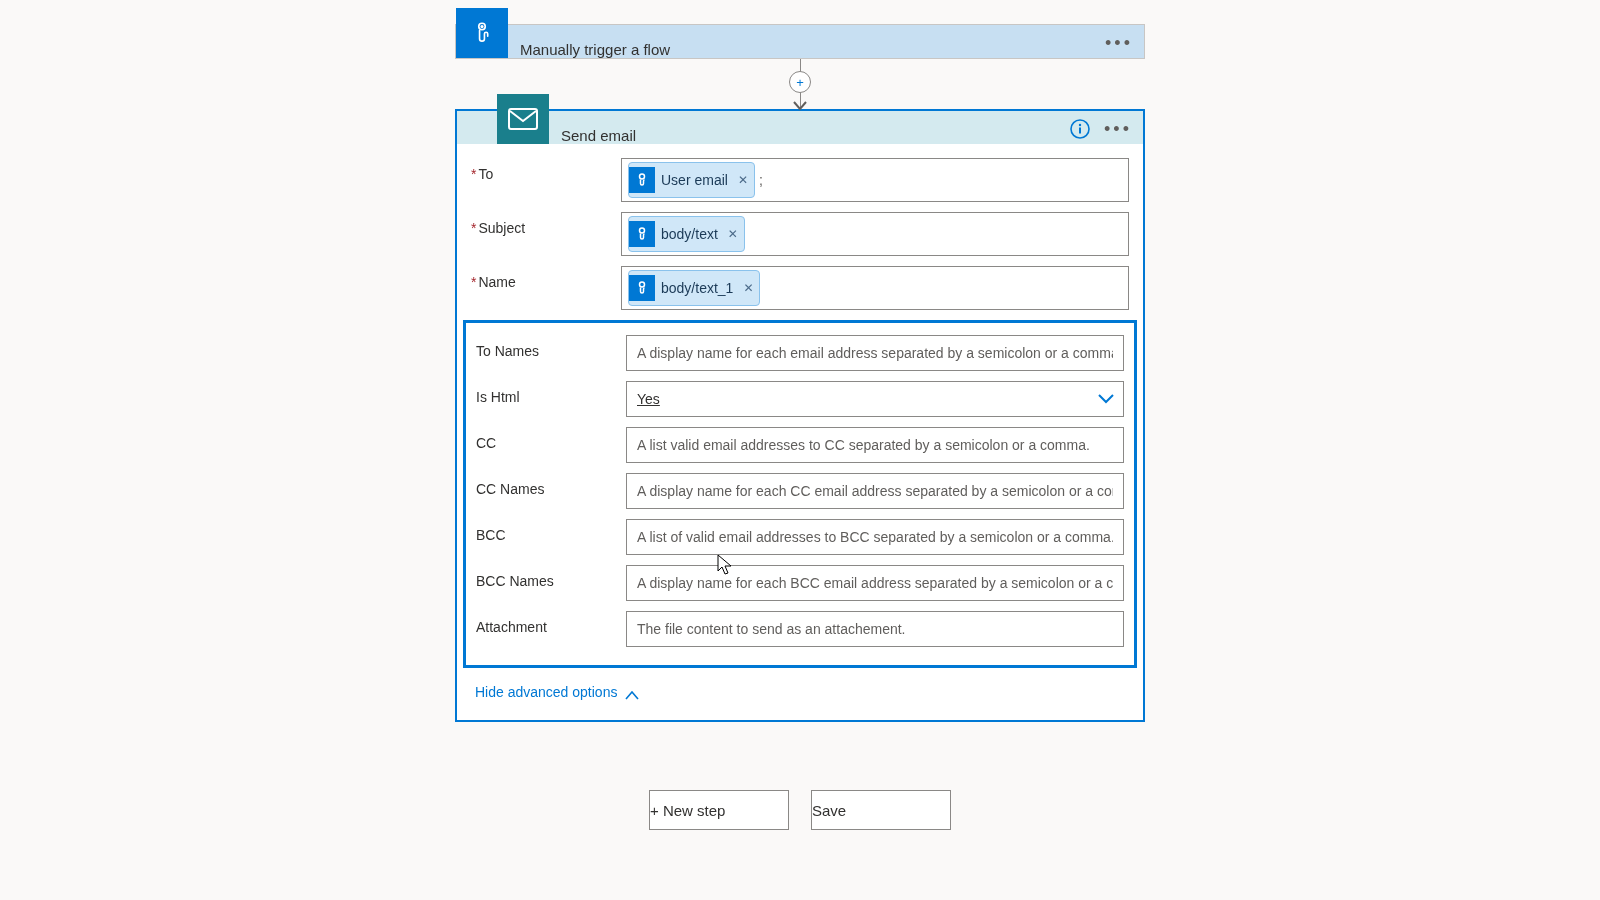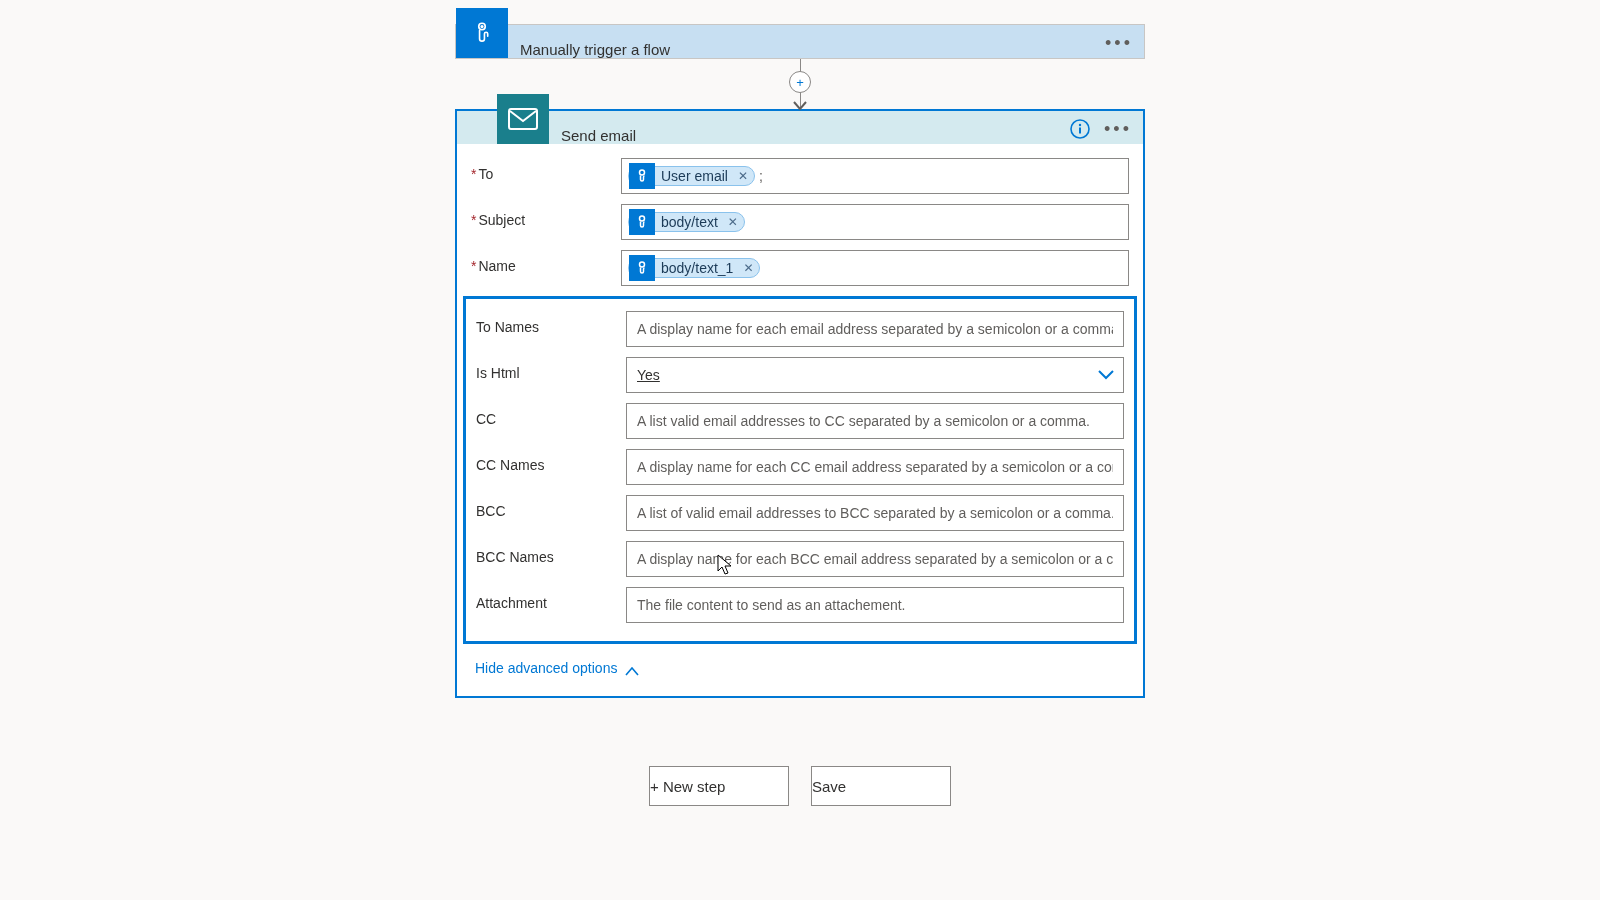--- a/index.html
+++ b/index.html
@@ -157,22 +157,22 @@
     flex: 1;
     min-width: 20px;
     background: transparent;
   }
 
   .token {
     display: inline-flex;
     align-items: center;
     background: #d0e7f8;
     border: 1px solid #8ac2ec;
-    border-radius: 12px;
-    height: 20px;
+    border-radius: 4px;
+    height: 36px;
     padding-right: 6px;
     gap: 6px;
     font-size: 14px;
   }
   .token .tkicon {
     width: 26px; height: 26px;
     background: #0078d4;
     display: flex; align-items: center; justify-content: center;
   }
   .token .tx {

